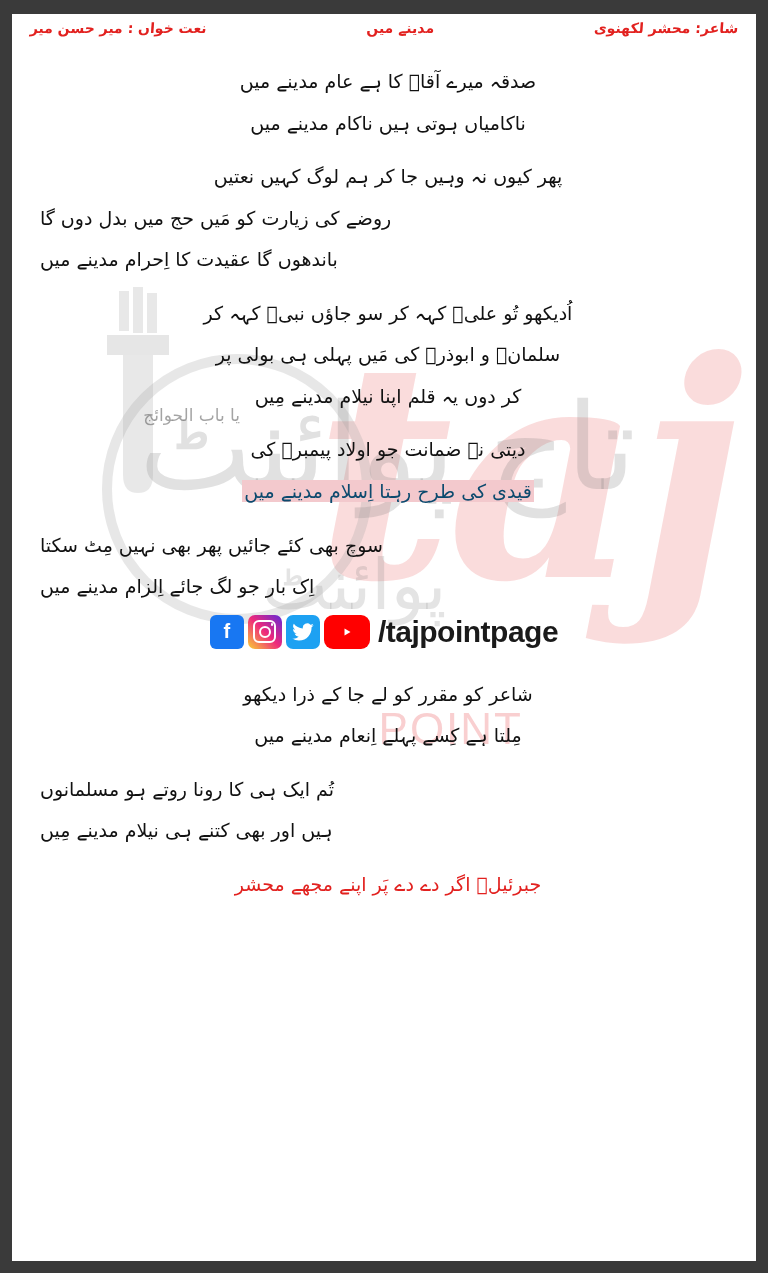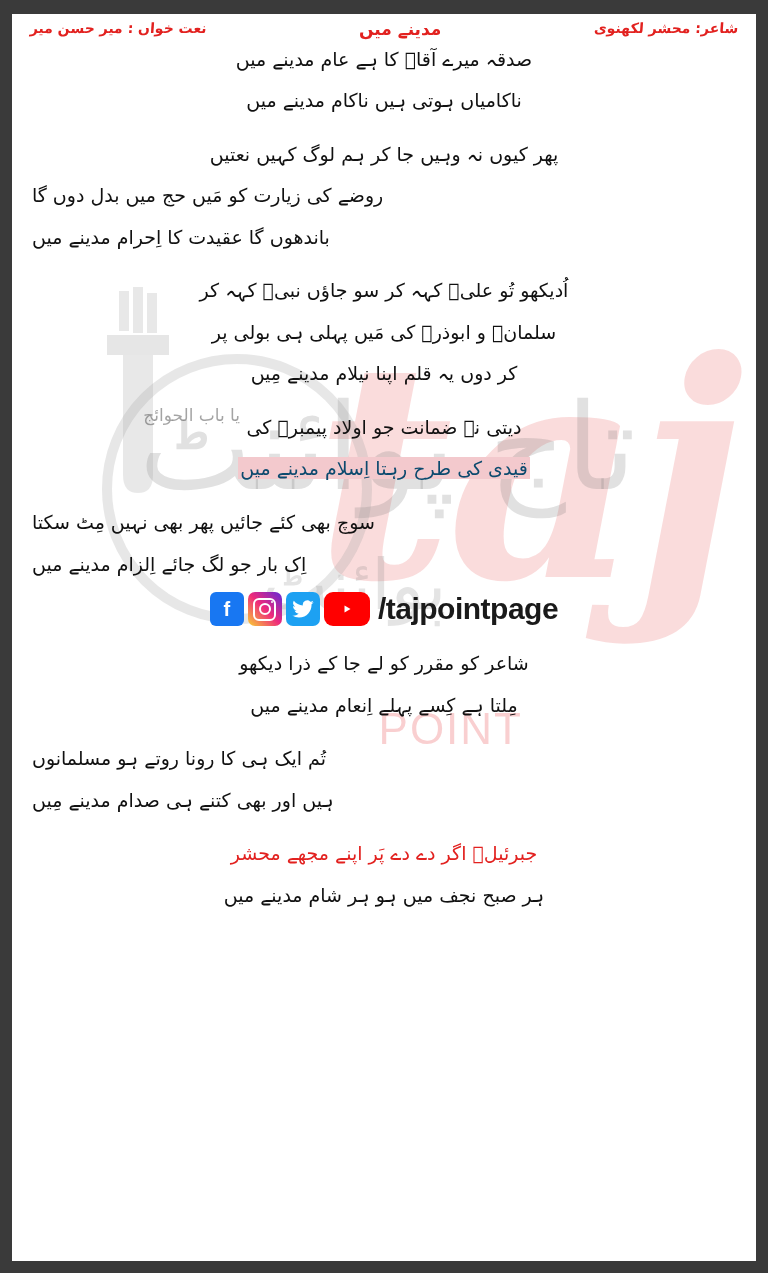--- a/index.html
+++ b/index.html
@@ -121,32 +121,33 @@
   .hdr-item {
     color: #e2211f;
     font-family: "DejaVu Sans", sans-serif;
     font-size: 14px;
     font-weight: bold;
     direction: rtl;
     white-space: nowrap;
   }
   .hdr-poet { transform: skewX(-4deg); }
   .hdr-title {
-    font-size: 17px;
+    font-size: 14px;
     line-height: 1.15;
     text-align: center;
   }
   .hdr-singer { transform: skewX(-4deg); }
 
   
   .lyrics {
     position: relative;
     z-index: 2;
     direction: rtl;
-    padding: 6px 20px 0 20px;
+    padding: 6px 20px 0 28px;
+    margin-top: 26px;
   }
   .line {
     font-family: "DejaVu Sans", sans-serif;
     font-size: 19px;
     color: #111111;
     direction: rtl;
     white-space: nowrap;
     margin: 0 0 14px 0;
     line-height: 1.45;
   }
@@ -274,19 +275,18 @@
             <path fill="#fff" d="M9.5 12.5v-7l6 3.5z"></path>
           </svg>
       </div>
       <div class="handle">/tajpointpage</div>
     </div>
 
     <div class="lyrics">
       <div class="line c">شاعر کو مقرر کو لے جا کے ذرا دیکھو</div>
       <div class="line c gapbig">مِلتا ہے کِسے پہلے اِنعام مدینے میں</div>
       <div class="line r">تُم ایک ہی کا رونا روتے ہو مسلمانوں</div>
-      <div class="line r gapbig">ہیں اور بھی کتنے ہی صدام مدینے مِیں</div>
+      <div class="line r gapbig">ہیں اور بھی کتنے ہی نیلام مدینے مِیں</div>
       <div class="line c" style="color:#e2211f;">جبرئیلؑ اگر دے دے پَر اپنے مجھے محشر</div>
-      <div class="line c">ہر صبح نجف میں ہو ہر شام مدینے میں</div>
     </div>
 
   </div>
 </div>
 
 </body></html>

